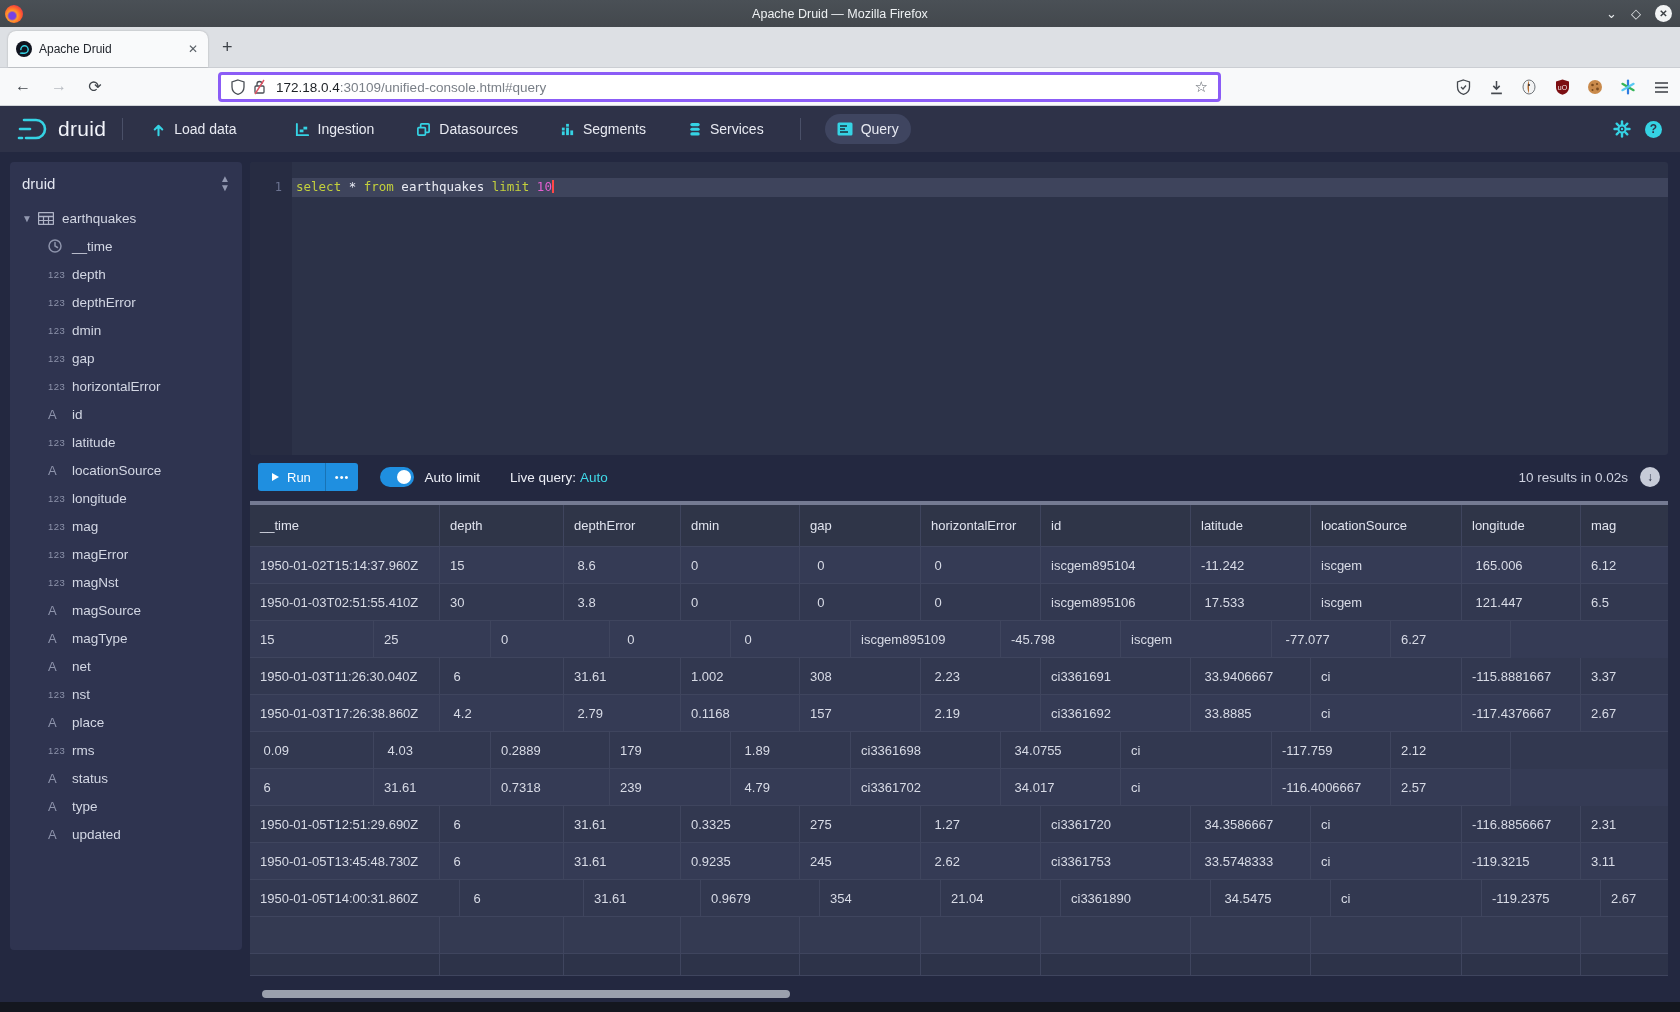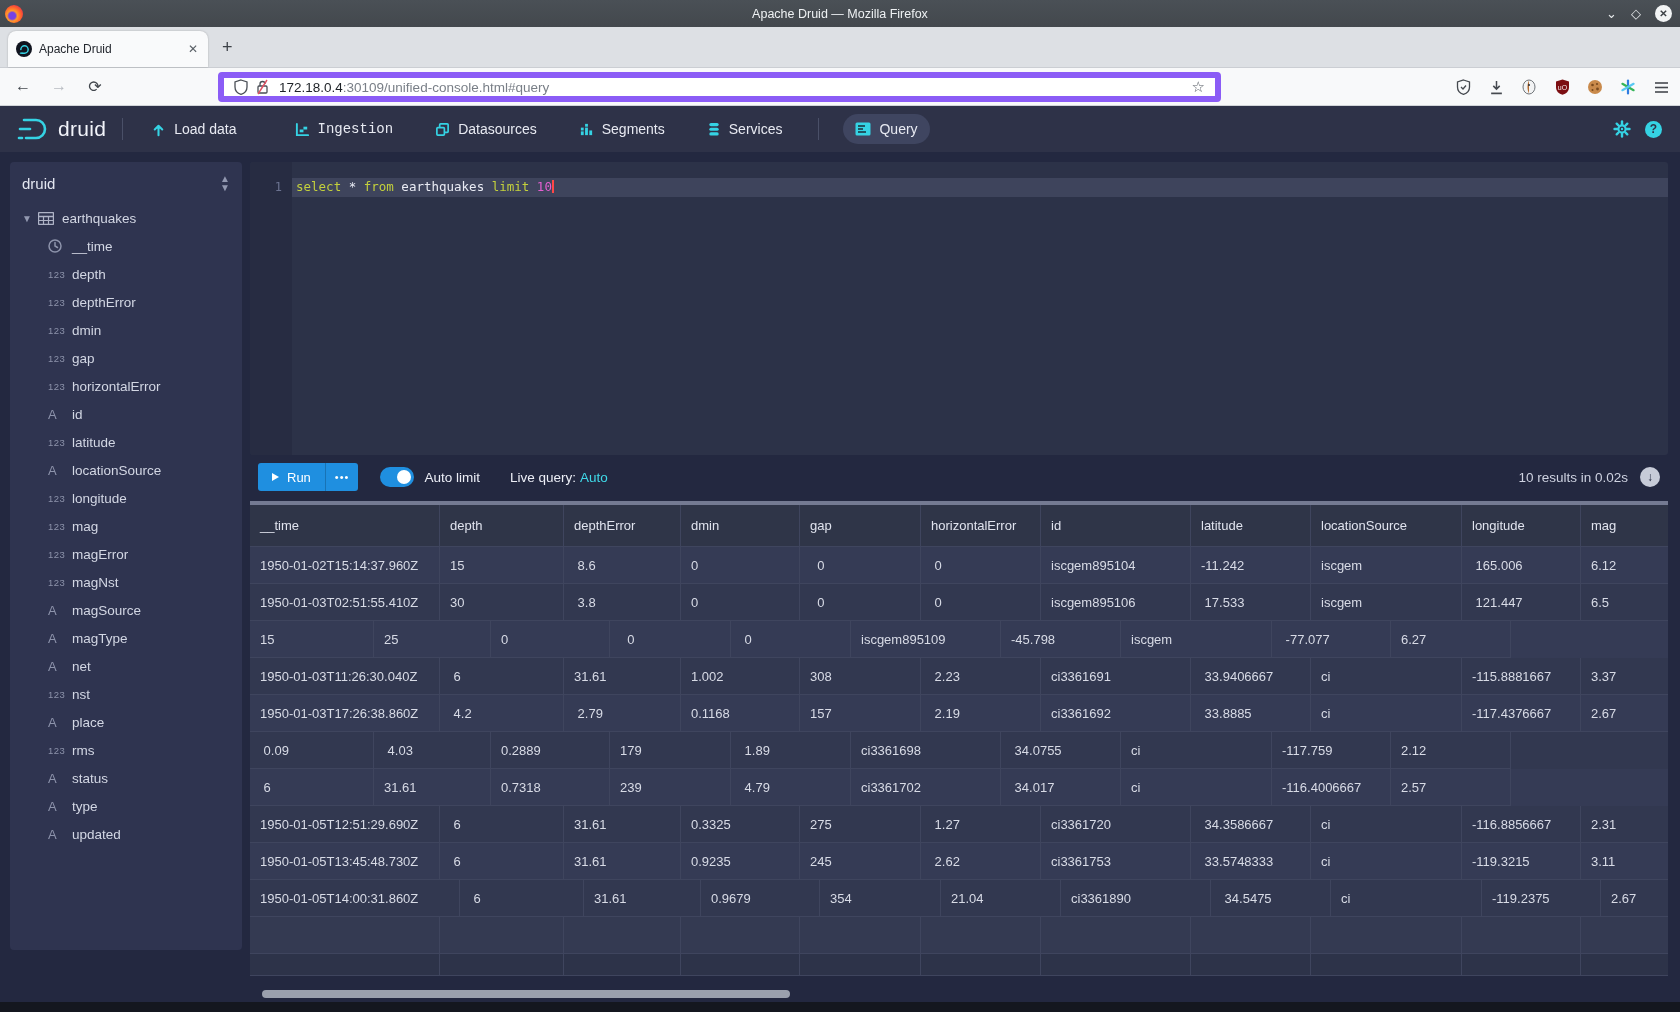--- a/index.html
+++ b/index.html
@@ -24,21 +24,21 @@
   .tab-favicon { width:16px; height:16px; border-radius:50%; background:#10141f; display:flex; align-items:center; justify-content:center; }
   .tab-title { font-size:12px; color:#23272e; margin-left:7px; flex:1; white-space:nowrap; overflow:hidden; }
   .tab-close { color:#5a6067; font-size:12px; padding:0 2px; }
   .newtab-btn { position:absolute; left:222px; top:10px; font-size:18px; color:#3c4147; line-height:20px; }
 
   .toolbar { position:absolute; left:0; top:68px; width:1680px; height:38px; background:#f8f9fa;
     border-bottom:1px solid #d2d5d9; display:flex; align-items:center; }
   .nav-btn { font-size:16px; color:#42474d; width:30px; text-align:center; }
   .nav-btn.disabled { color:#b7bbc1; }
   .urlbar { position:absolute; left:218px; top:4px; width:1003px; height:30px; background:#ffffff;
-    border:6px solid #8b5cf6; border-radius:4px; display:flex; align-items:center; padding:0 10px; }
+    border:3px solid #8b5cf6; border-radius:4px; display:flex; align-items:center; padding:0 10px; }
   .url-shield { margin-right:8px; }
   .url-lock { margin-right:10px; position:relative; }
   .url-text { font-size:13.5px; color:#797f87; flex:1; white-space:nowrap; overflow:hidden; }
   .url-host { color:#1d2126; }
   .url-star { color:#555b63; font-size:15px; }
   .toolbar-right { position:absolute; right:10px; top:0; height:38px; display:flex; align-items:center; gap:15px; }
   .tb-icon { width:18px; height:18px; display:flex; align-items:center; justify-content:center; font-size:15px; color:#45494f; }
 
   
   .druid-header { position:absolute; left:0; top:106px; width:1680px; height:46px; background:#2e3248;
@@ -237,21 +237,21 @@
   <div class="hdr-sep"></div>
   <div class="hdr-nav">
     <div class="hdr-item">
       <span>
         <svg width="15" height="15" viewBox="0 0 16 16">
             <path d="M8 14 V5 M4 8 L8 4 L12 8" fill="none" stroke="#35d3e4" stroke-width="2.2" stroke-linecap="round" stroke-linejoin="round"></path>
           </svg>
       </span>
       <span>Load data</span>
     </div>
-    <div class="hdr-item" style="margin-left:26px;font-family:Liberation Mono, monospace;">
+    <div class="hdr-item" style="margin-left:26px;">
       <span>
         <svg width="15" height="15" viewBox="0 0 16 16">
             <path d="M2 2 V14 H14" stroke="#35d3e4" stroke-width="2" fill="none" stroke-linecap="round"></path>
             <rect x="5" y="8" width="4" height="3" fill="#35d3e4"></rect>
             <rect x="9" y="5" width="4" height="3" fill="#35d3e4"></rect>
           </svg>
       </span>
       <span>Ingestion</span>
     </div>
     <div class="hdr-item" style="margin-left:10px;">

